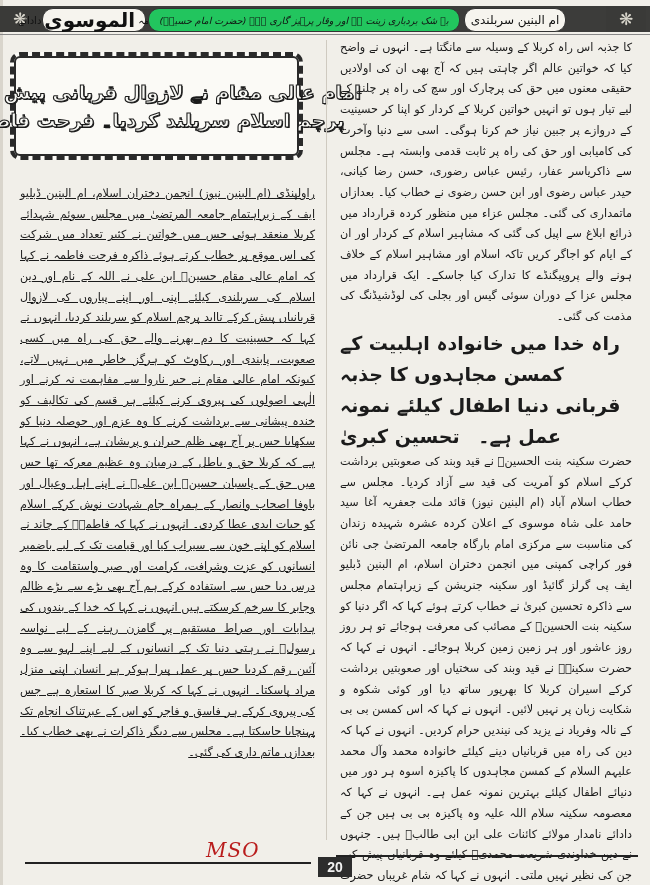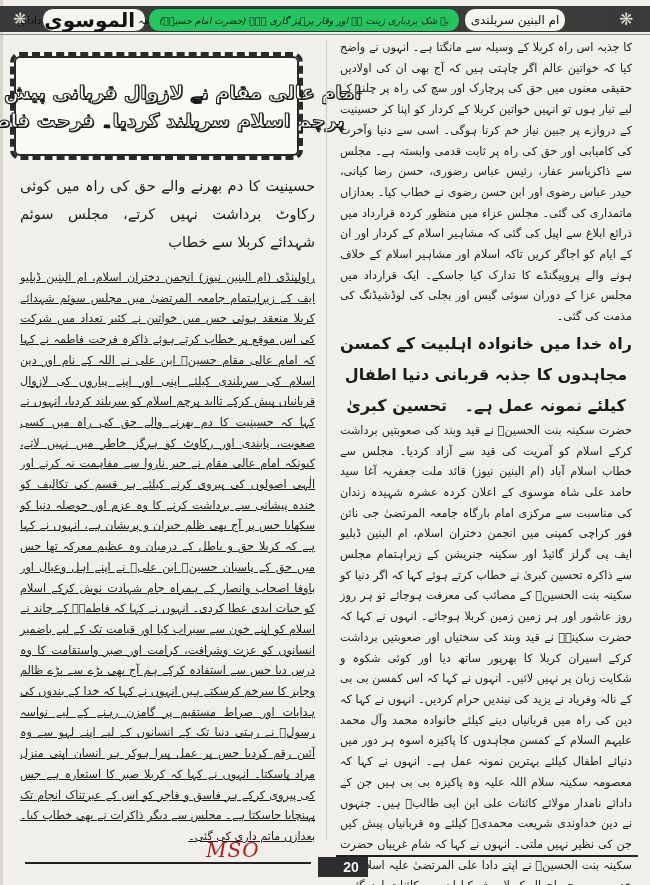--- a/index.html
+++ b/index.html
@@ -40,22 +40,22 @@
   .col {
     position:absolute; direction:rtl; text-align:justify;
     font-family:"DejaVu Sans", sans-serif;
   }
   .col p { margin:0; }
   .col-right { left:340px; top:38px; width:292px; font-size:11.2px; line-height:20.7px; }
   .col-left  { left:20px;  top:172px; width:295px; font-size:11.2px; line-height:20.7px; }
   .col-left .lead { font-size:14.6px; line-height:28px; }
   .col-left .body { margin-top:12px;text-decoration:underline; }
   .subhead {
-    font-weight:bold; font-size:16px; line-height:31px;
-    text-align:center;
+    font-weight:bold; font-size:19px; line-height:31px;
+    text-align:left;
   }
   .subhead .by { margin-right:12px; }
   .col-divider {
     position:absolute; left:326px; top:40px; width:0; height:800px;
     border-left:1px solid #cfcac0;
   }
   
   .title-box {
     position:absolute; left:10px; top:52px; width:285px; height:100px;
     border:4px dashed #2a2a2a; border-radius:10px;
@@ -71,21 +71,20 @@
     letter-spacing:0.3px; white-space:nowrap;
   }
   
   .footer-line-left { position:absolute; left:25px; top:862px; width:286px; height:2px; background:#222; }
   .footer-line-right { position:absolute; left:336px; top:855px; width:302px; height:2px; background:#222; }
   .page-num {
     position:absolute; left:318px; top:857px; width:34px; height:20px;
     background:#2d2d2d; color:#f1f1f1; font-weight:bold; font-size:14px;
     display:flex; align-items:center; justify-content:center;
     font-family:"Liberation Sans", sans-serif;
-    padding-left:16px;
   }
   .signature {
     position:absolute; left:206px; top:838px; font-family:"DejaVu Serif", serif;
     font-style:italic; font-size:20px; color:#b91c1c; letter-spacing:1px;
   }
   .scan-edge { position:absolute; left:0; top:0; width:3px; height:885px; background:#d9d5cc; }
 </style>
 </head>
 <body>
 
@@ -105,21 +104,20 @@
 <div class="header-line"></div>
 
 <div class="title-box">
   <div class="t1">امام عالی مقام نے لازوال قربانی پیش کرکے</div>
   <div class="t2">پرچم اسلام سربلند کردیا۔ فرحت فاطمہ</div>
 </div>
 
 <div class="col-divider"></div>
 
 <div class="col col-left">
-  <p class="lead">حسینیت کا دم بھرنے والے حق کی راہ میں کوئی رکاوٹ برداشت نہیں کرتے، مجلس سوئم شہدائے کربلا سے خطاب</p>
   <p class="body">راولپنڈی (ام البنین نیوز) انجمن دختران اسلام، ام البنین ڈبلیو ایف کے زیراہتمام جامعہ المرتضیٰ میں مجلس سوئم شہدائے کربلا منعقد ہوئی جس میں خواتین نے کثیر تعداد میں شرکت کی اس موقع پر خطاب کرتے ہوئے ذاکرہ فرحت فاطمہ نے کہا کہ امام عالی مقام حسینؑ ابن علی نے اللہ کے نام اور دین اسلام کی سربلندی کیلئے اپنی اور اپنے پیاروں کی لازوال قربانیاں پیش کرکے تاابد پرچم اسلام کو سربلند کردیا، انہوں نے کہا کہ حسینیت کا دم بھرنے والے حق کی راہ میں کسی صعوبت، پابندی اور رکاوٹ کو ہرگز خاطر میں نہیں لاتے، کیونکہ امام عالی مقام نے جبر ناروا سے مفاہمت نہ کرنے اور الٰہی اصولوں کی پیروی کرنے کیلئے ہر قسم کی تکالیف کو خندہ پیشانی سے برداشت کرنے کا وہ عزم اور حوصلہ دنیا کو سکھایا جس پر آج بھی ظلم حیران و پریشان ہے، انہوں نے کہا ہے کہ کربلا حق و باطل کے درمیان وہ عظیم معرکہ تھا جس میں حق کے پاسبان حسینؑ ابن علیؑ نے اپنے اہل وعیال اور باوفا اصحاب وانصار کے ہمراہ جام شہادت نوش کرکے اسلام کو حیات ابدی عطا کردی۔ انہوں نے کہا کہ فاطمہؑ کے چاند نے اسلام کو اپنے خون سے سیراب کیا اور قیامت تک کے لیے باضمیر انسانوں کو عزت وشرافت، کرامت اور صبر واستقامت کا وہ درس دیا جس سے استفادہ کرکے ہم آج بھی بڑے سے بڑے ظالم وجابر کا سرخم کرسکتے ہیں انہوں نے کہا کہ خدا کے بندوں کی ہدایات اور صراط مستقیم پر گامزن رہنے کے لیے نواسہ رسولؐ نے رہتی دنیا تک کے انسانوں کے لیے اپنے لہو سے وہ آئین رقم کردیا جس پر عمل پیرا ہوکر ہر انسان اپنی منزل مراد پاسکتا۔ انہوں نے کہا کہ کربلا صبر کا استعارہ ہے جس کی پیروی کرکے ہر فاسق و فاجر کو اس کے عبرتناک انجام تک پہنچایا جاسکتا ہے۔ مجلس سے دیگر ذاکرات نے بھی خطاب کیا۔ بعدازں ماتم داری کی گئی۔</p>
 </div>
 
 <div class="col col-right">
   <p>کا جذبہ اس راہ کربلا کے وسیلہ سے مانگتا ہے۔ انہوں نے واضح کیا کہ خواتین عالم اگر چاہتی ہیں کہ آج بھی ان کی اولادیں حقیقی معنوں میں حق کی پرچارک اور سچ کی راہ پر چلنے کے لیے تیار ہوں تو انہیں خواتین کربلا کے کردار کو اپنا کر حسینیت کے دروازے پر جبین نیاز خم کرنا ہوگی۔ اسی سے دنیا وآخرت کی کامیابی اور حق کی راہ پر ثابت قدمی وابستہ ہے۔ مجلس سے ذاکریاسر عفار، رئیس عباس رضوری، حسن رضا کیانی، حیدر عباس رضوی اور ابن حسن رضوی نے خطاب کیا۔ بعدازاں ماتمداری کی گئی۔ مجلس عزاء میں منظور کردہ قرارداد میں ذرائع ابلاغ سے اپیل کی گئی کہ مشاہیر اسلام کے کردار اور ان کے ایام کو اجاگر کریں تاکہ اسلام اور مشاہیر اسلام کے خلاف ہونے والے پروپیگنڈے کا تدارک کیا جاسکے۔ ایک قرارداد میں مجلس عزا کے دوران سوئی گیس اور بجلی کی لوڈشیڈنگ کی مذمت کی گئی۔</p>
   <div class="subhead">
     <span>راہ خدا میں خانوادہ اہلبیت کے کمسن مجاہدوں کا جذبہ قربانی دنیا اطفال کیلئے نمونہ عمل ہے۔</span>
     <span class="by">تحسین کبریٰ</span>
   </div>
   <p>حضرت سکینہ بنت الحسینؑ نے قید وبند کی صعوبتیں برداشت کرکے اسلام کو آمریت کی قید سے آزاد کردیا۔ مجلس سے خطاب اسلام آباد (ام البنین نیوز) قائد ملت جعفریہ آغا سید حامد علی شاہ موسوی کے اعلان کردہ عشرہ شہیدہ زندان کی مناسبت سے مرکزی امام بارگاہ جامعہ المرتضیٰ جی نائن فور کراچی کمپنی میں انجمن دختران اسلام، ام البنین ڈبلیو ایف پی گرلز گائیڈ اور سکینہ جنریشن کے زیراہتمام مجلس سے ذاکرہ تحسین کبریٰ نے خطاب کرتے ہوئے کہا کہ اگر دنیا کو سکینہ بنت الحسینؑ کے مصائب کی معرفت ہوجائے تو ہر روز روز عاشور اور ہر زمین زمین کربلا ہوجائے۔ انہوں نے کہا کہ حضرت سکینہؑ نے قید وبند کی سختیاں اور صعوبتیں برداشت کرکے اسیران کربلا کا بھرپور ساتھ دیا اور کوئی شکوہ و شکایت زبان پر نہیں لائیں۔ انہوں نے کہا کہ اس کمسن بی بی کے نالہ وفریاد نے یزید کی نیندیں حرام کردیں۔ انہوں نے کہا کہ دین کی راہ میں قربانیاں دینے کیلئے خانوادہ محمد وآل محمد علیہم السلام کے کمسن مجاہدوں کا پاکیزہ اسوہ ہر دور میں دنیائے اطفال کیلئے بہترین نمونہ عمل ہے۔ انہوں نے کہا کہ معصومہ سکینہ سلام اللہ علیہ وہ پاکیزہ بی بی ہیں جن کے دادائے نامدار مولائے کائنات علی ابن ابی طالبؑ ہیں۔ جنہوں نے دین خداوندی شریعت محمدیؐ کیلئے وہ قربانیاں پیش کیں جن کی نظیر نہیں ملتی۔ انہوں نے کہا کہ شام غریباں حضرت سکینہ بنت الحسینؑ نے اپنے دادا علی المرتضیٰ علیہ اسلام کی خدمت میں جو احوال کربلا پیش کیا ان سے کائنات لرز گئی۔ مجلس عزا میں محترمہ فرح اور محترمہ شائستہ قمر نے مرثیہ خوانی کی جبکہ شرکائے فرش عزا نے بارگاہ رسالت معصومینؑ میں پرسہ داری پیش کی۔</p>

